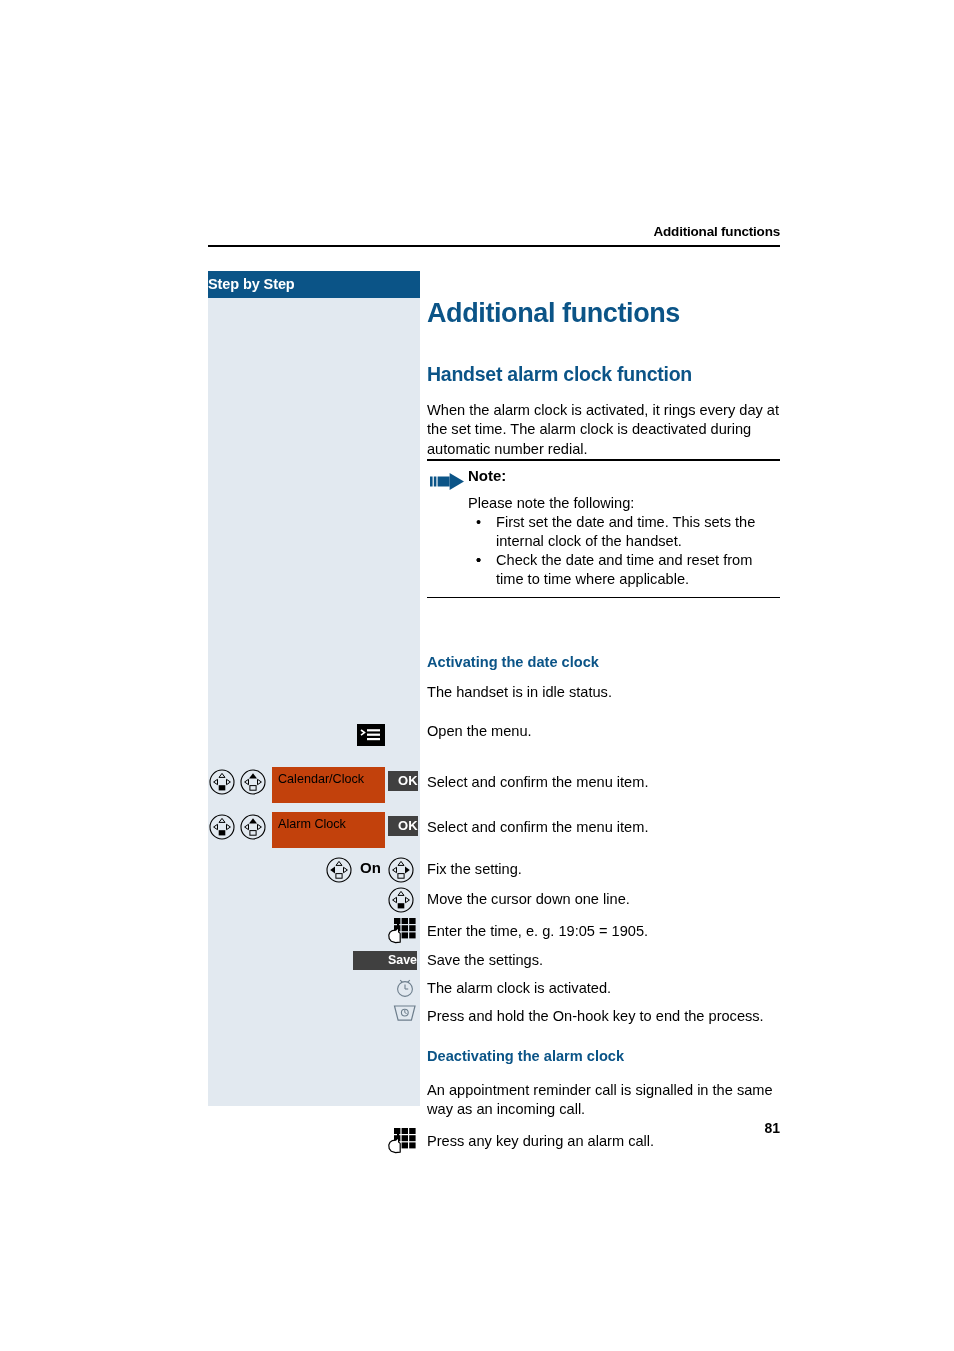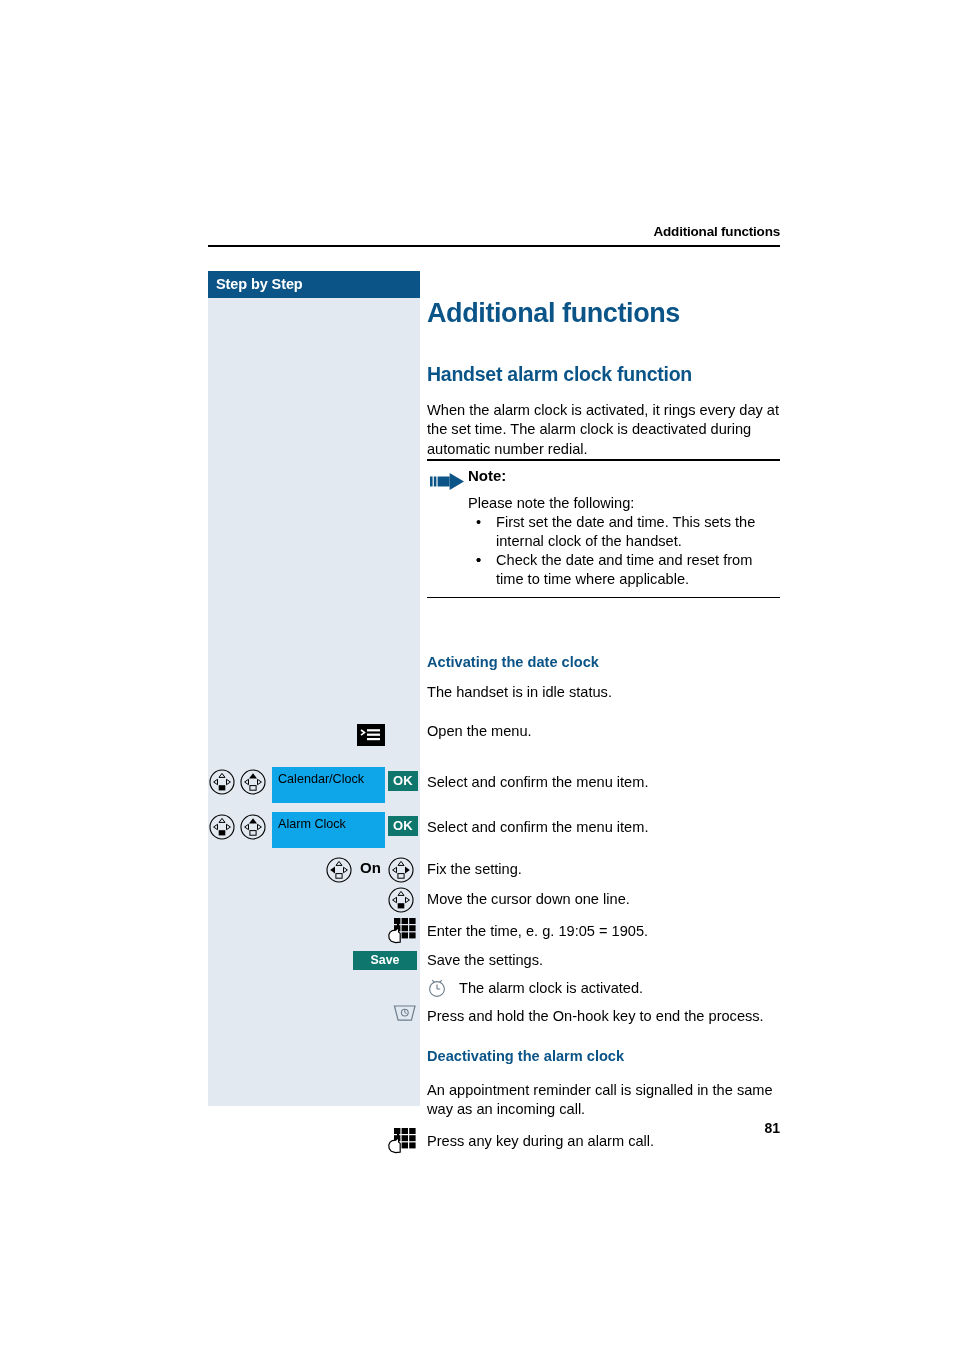--- a/index.html
+++ b/index.html
@@ -57,21 +57,21 @@
     left: 0;
     top: 0;
     width: 212px;
     height: 27px;
     background: #0b5487;
     color: #ffffff;
     font-size: 14.5px;
     font-weight: bold;
     letter-spacing: -0.1px;
     line-height: 27px;
-    padding-left: 8px;
+    padding-left: 0;
     box-sizing: border-box;
   }
 
   
   .content {
     position: absolute;
     left: 427px;
     top: 271px;
     width: 353px;
   }
@@ -184,25 +184,25 @@
 
   
   .icon-slot {
     position: absolute;
     display: flex;
     align-items: center;
   }
 
   
   .blackkey {
-    background: #0f766e;
+    background: #404040;
     color: #fff;
     font-weight: bold;
     font-size: 13px;
-    text-align: center;
+    text-align: right;
     display: inline-block;
     line-height: 1;
   }
   .ok-key {
     width: 30px;
     height: 20px;
     line-height: 20px;
     letter-spacing: 0.3px;
   }
   .save-key {
@@ -211,21 +211,21 @@
     line-height: 19px;
     font-size: 12.4px;
   }
   .menu-key {
     width: 28px;
     height: 22px;
     background: #000;
     position: relative;
   }
   .white-box {
-    background: #0ea5e9;
+    background: #c2410c;
     height: 36px;
     font-size: 12.6px;
     color: #000;
     padding: 5px 4px 0 6px;
     box-sizing: border-box;
   }
 
   .page-number {
     position: absolute;
     left: 208px;
@@ -430,21 +430,21 @@
 
     <div class="step-row" style="min-height:28px;">
       <div class="step-left">
         <div class="icon-slot" style="left:145px; top:2px;">
           <div class="blackkey save-key">Save</div>
         </div>
       </div>
       <div class="step-text" style="padding-top:2px;">Save the settings.</div>
     </div>
 
-    <div class="step-row" style="min-height:26px;margin-left:32px;">
+    <div class="step-row" style="min-height:26px;">
       <div class="step-left">
         <div class="icon-slot" style="left:186px; top:0px;">
           <svg width="22" height="22" viewBox="0 0 22 22">
             <circle cx="11" cy="12" r="7.4" fill="none" stroke="#6d7e8c" stroke-width="1.1"></circle>
             <path d="M8.2 5.2 L6.2 3.2" stroke="#6d7e8c" stroke-width="1.1" fill="none"></path>
             <path d="M13.8 5.2 L15.8 3.2" stroke="#6d7e8c" stroke-width="1.1" fill="none"></path>
             <path d="M11 12 L11 7.6" stroke="#6d7e8c" stroke-width="1.1"></path>
             <path d="M11 12 L14.2 12" stroke="#6d7e8c" stroke-width="1.1"></path>
           </svg>
         </div>

